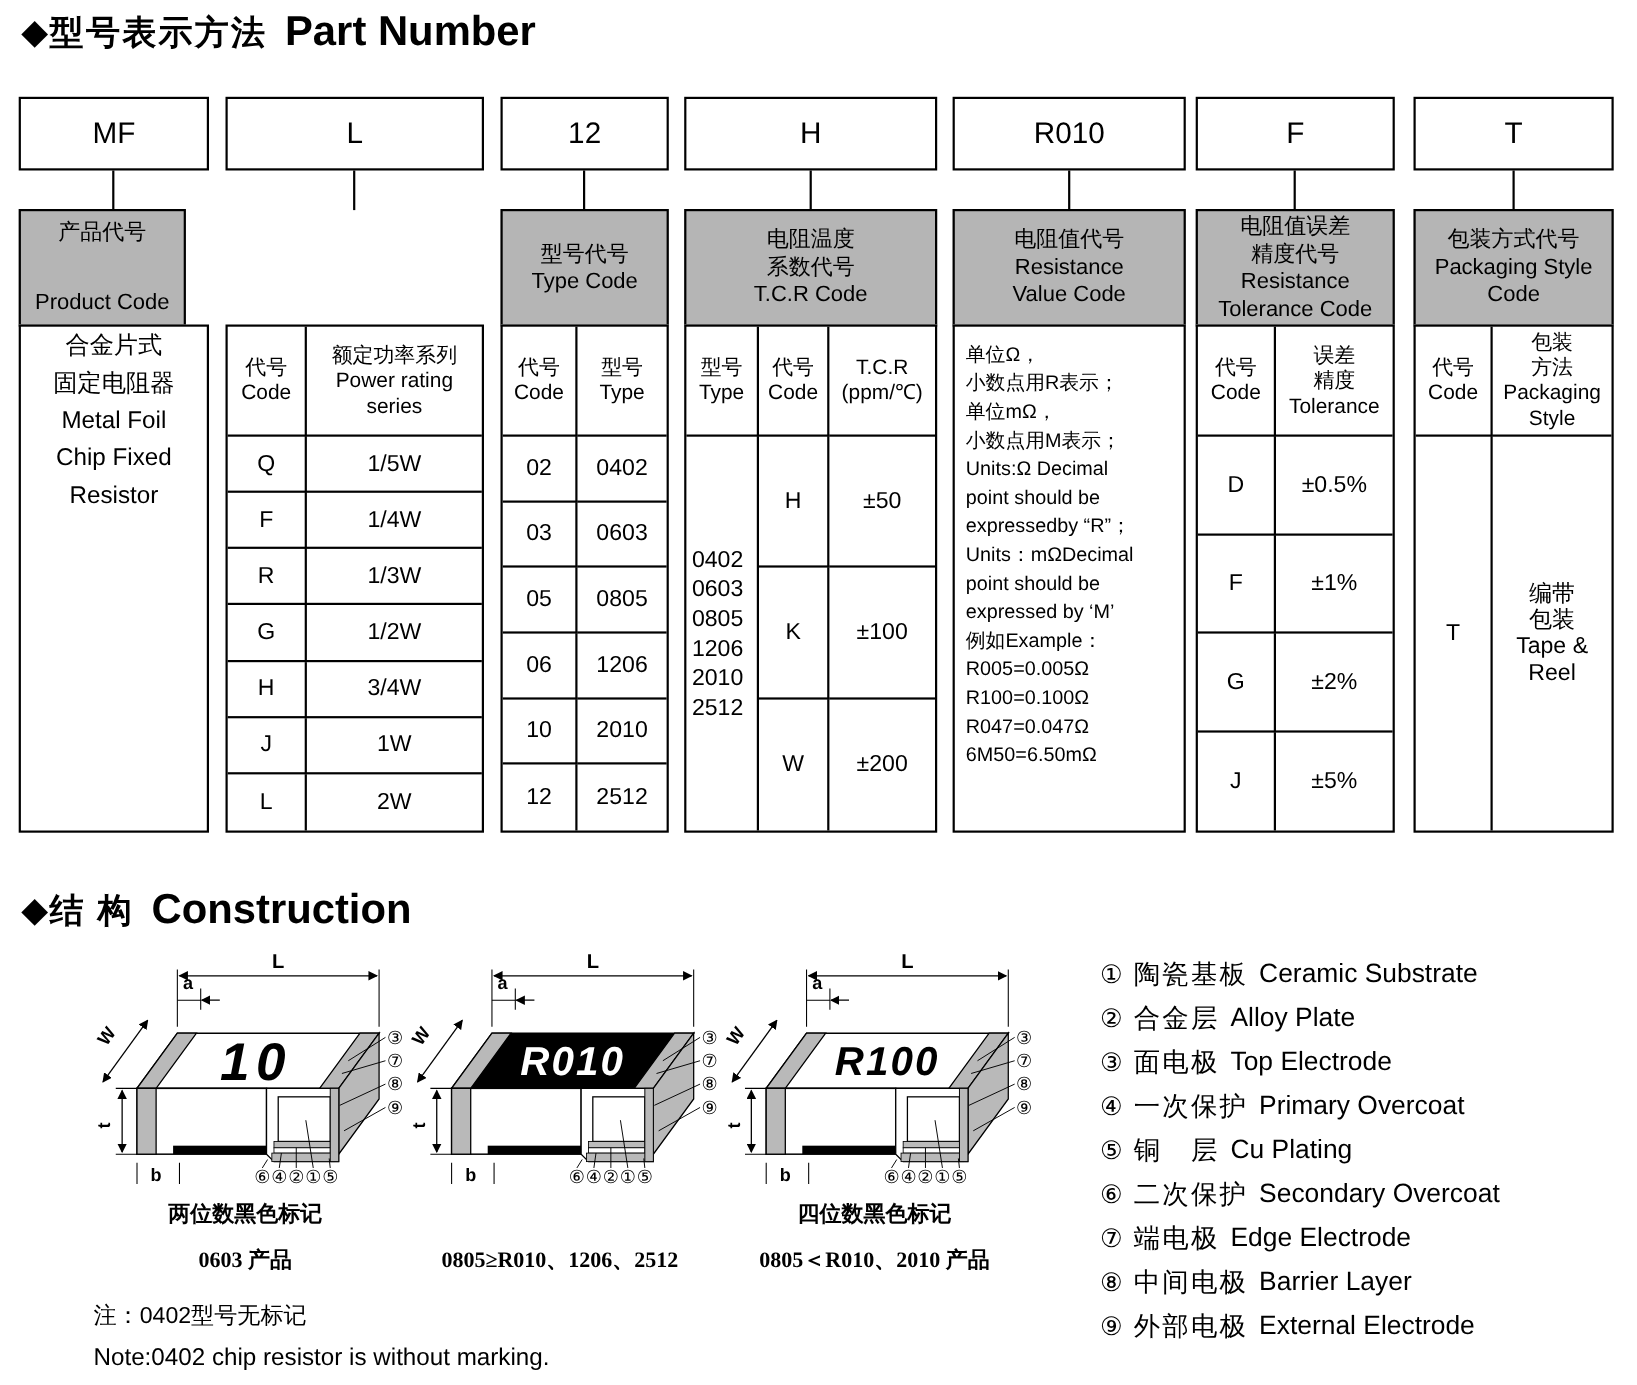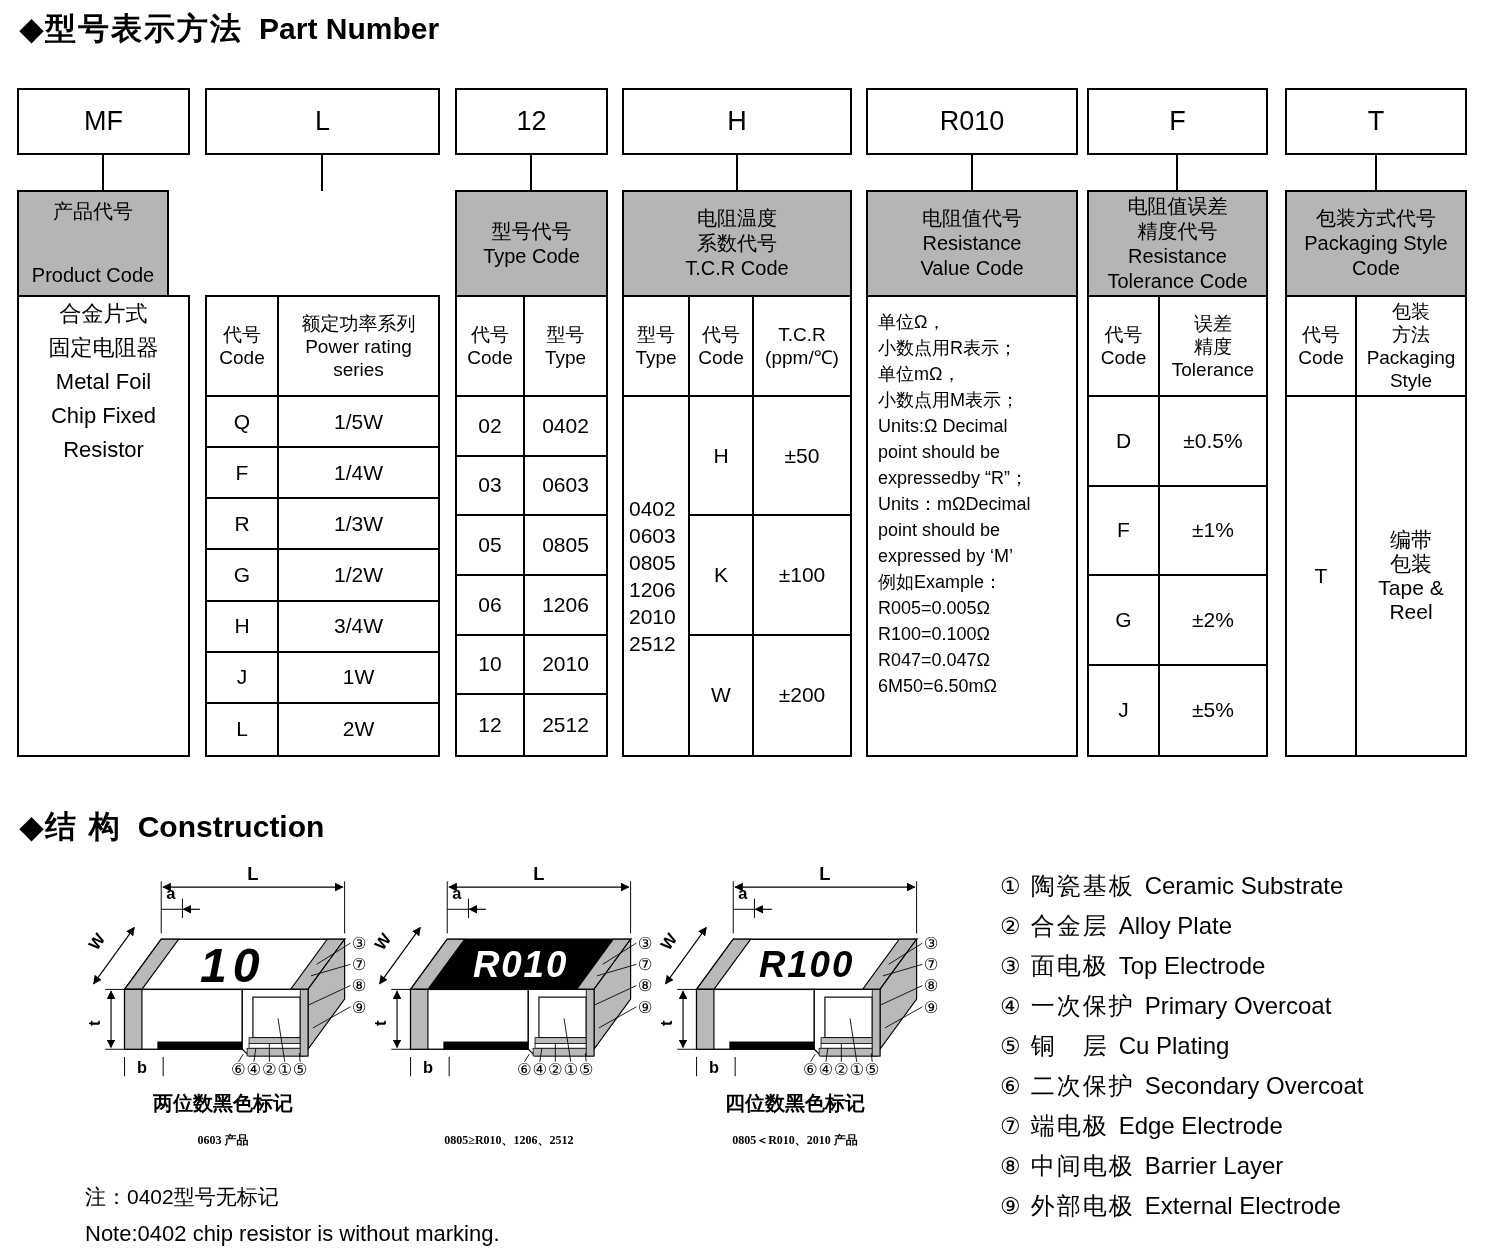--- a/index.html
+++ b/index.html
@@ -3,21 +3,21 @@
 <meta charset="utf-8">
 <style>
   html,body{margin:0;padding:0;background:#fff;}
   .page{position:relative;width:1488px;height:1259px;background:#ffffff;
         font-family:"Liberation Sans",sans-serif;color:#000;overflow:hidden;}
   .abs{position:absolute;box-sizing:border-box;}
   
   .sec-title{display:flex;align-items:center;font-weight:bold;}
   .sec-title .dia{font-size:30px;line-height:1;}
   .sec-title .zh{font-size:31px;margin-left:2px;letter-spacing:2px;}
-  .sec-title .en{font-size:30px;margin-left:16px;font-weight:bold;text-align:right;}
+  .sec-title .en{font-size:38px;margin-left:16px;font-weight:bold;text-align:right;}
   
   .cb{top:88px;height:67px;border:2px solid #000;display:flex;align-items:center;
       justify-content:center;font-size:27px;background:#fff;}
   .cn{top:155px;height:36px;width:2px;background:#000;}
   .gh{top:190px;height:107px;background:#b5b5b5;border:2px solid #000;display:flex;
       flex-direction:column;align-items:center;justify-content:center;
       font-size:20px;line-height:25px;text-align:center;}
   .tbl{top:295px;height:462px;border:2px solid #000;background:#fff;display:grid;}
   .cell{display:flex;flex-direction:column;align-items:center;justify-content:center;
         border-right:2px solid #000;border-bottom:2px solid #000;font-size:21px;
@@ -31,21 +31,21 @@
   .t3{left:455px;width:153px;grid-template-columns:68px 1fr;grid-template-rows:100px repeat(6,1fr);}
   .t4{left:622px;width:230px;grid-template-columns:66px 64px 1fr;grid-template-rows:100px repeat(3,1fr);}
   .t5{left:866px;width:212px;display:flex;flex-direction:column;align-items:flex-start;
       justify-content:flex-start;padding:12px 4px 0 10px;font-size:18px;line-height:26px;}
   .t6{left:1087px;width:181px;grid-template-columns:71px 1fr;grid-template-rows:100px repeat(4,1fr);}
   .t7{left:1285px;width:182px;grid-template-columns:70px 1fr;grid-template-rows:100px 1fr;}
   .typelist{align-items:flex-start;padding-left:5px;text-align:left;line-height:27px;}
   
   .chipbox{top:862px;width:290px;height:222px;}
   .cap1{font-weight:bold;font-size:20px;text-align:center;}
-  .cap2{font-weight:bold;font-size:12px;text-align:center;font-family:"Liberation Serif",serif;}
+  .cap2{font-weight:bold;font-size:20px;text-align:center;font-family:"Liberation Serif",serif;}
   .legend{left:1000px;top:866px;width:486px;}
   .legend .li{display:flex;align-items:center;height:40px;font-size:24px;}
   .legend .num{font-size:23px;margin-right:10px;}
   .legend .zh{margin-right:10px;letter-spacing:2px;}
   .note{left:85px;top:1178px;font-size:21px;line-height:37px;}
   .note .en{font-size:22px;}
   svg text{font-family:"Liberation Sans",sans-serif;}
 </style>
 </head>
 <body>

